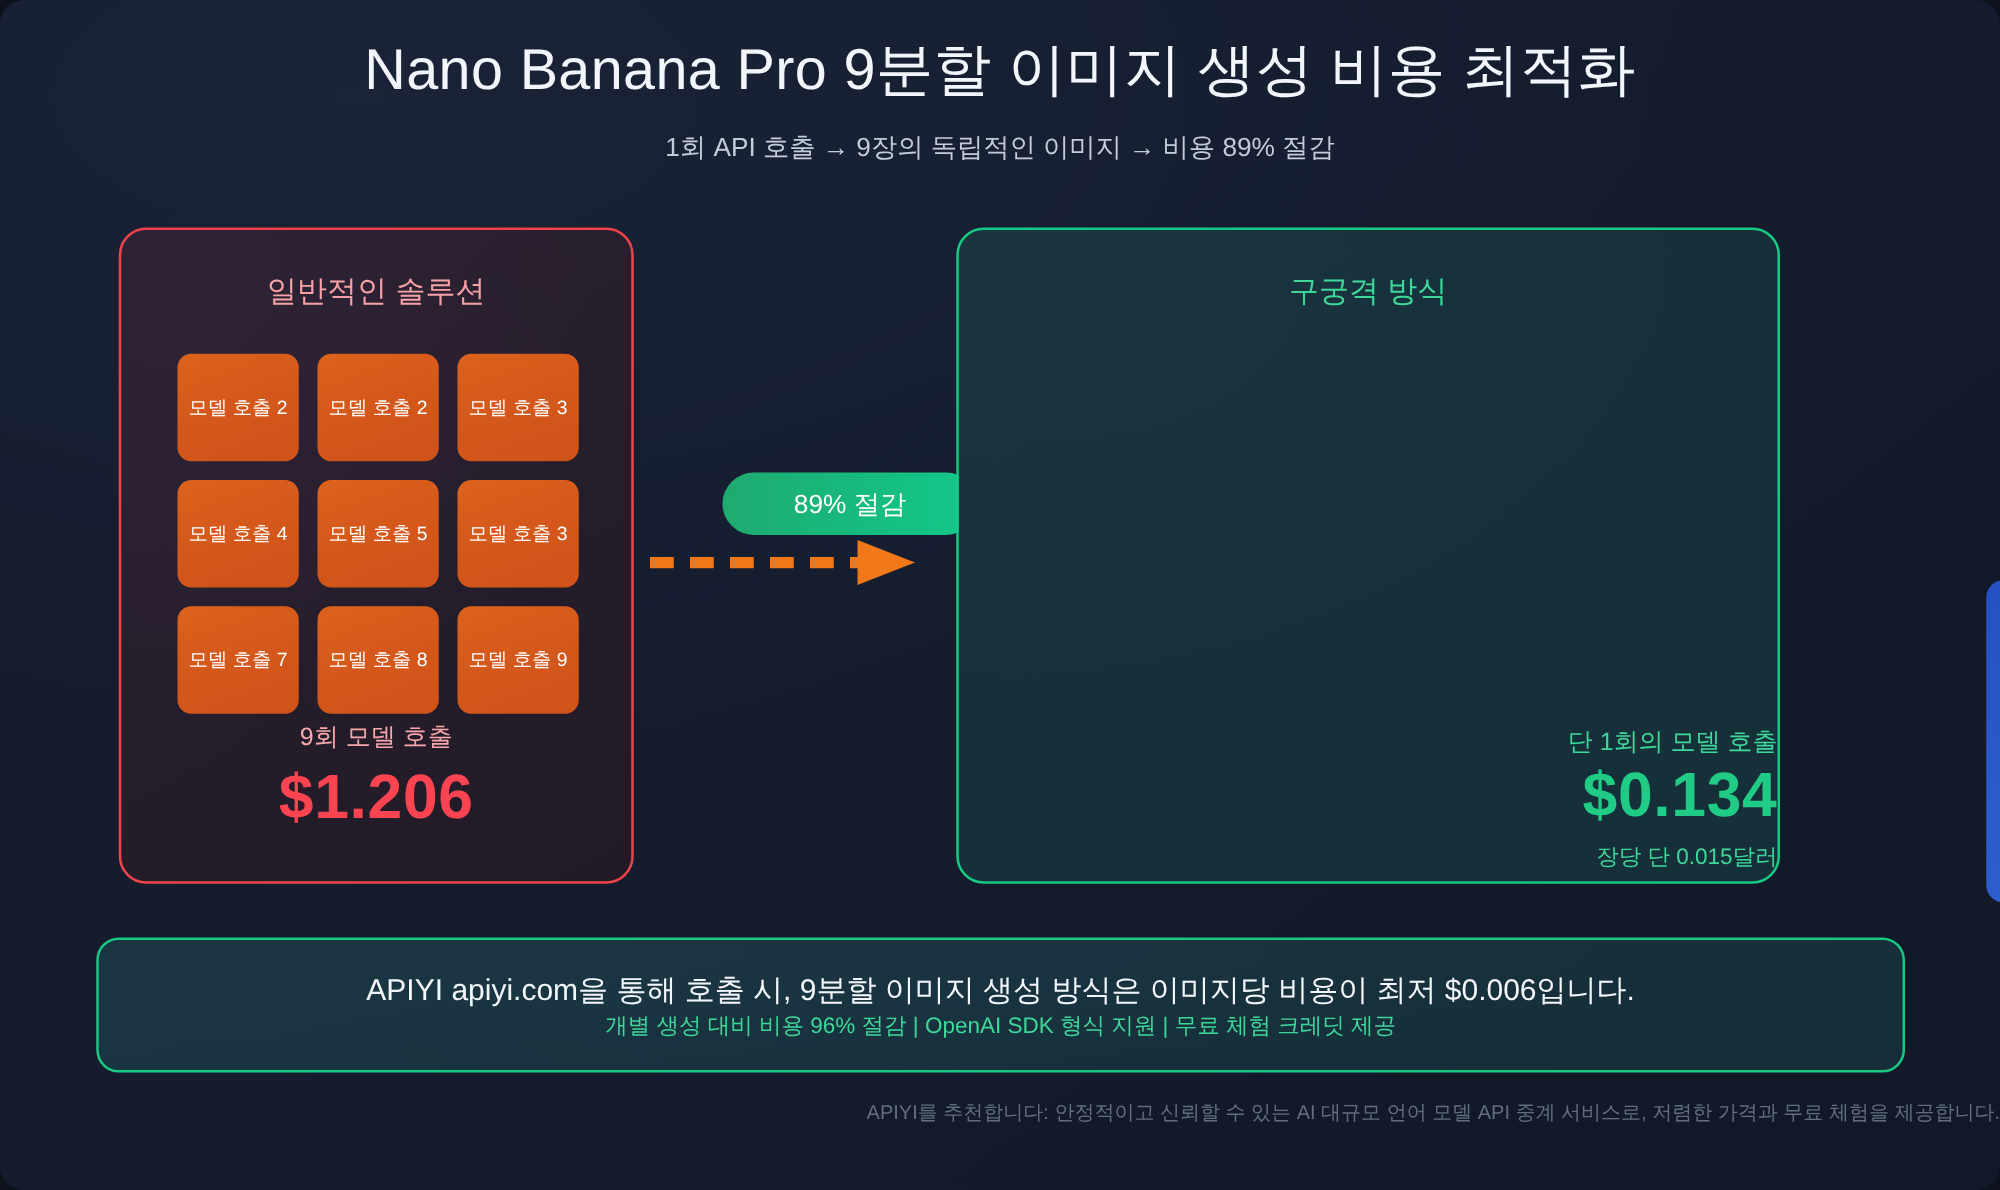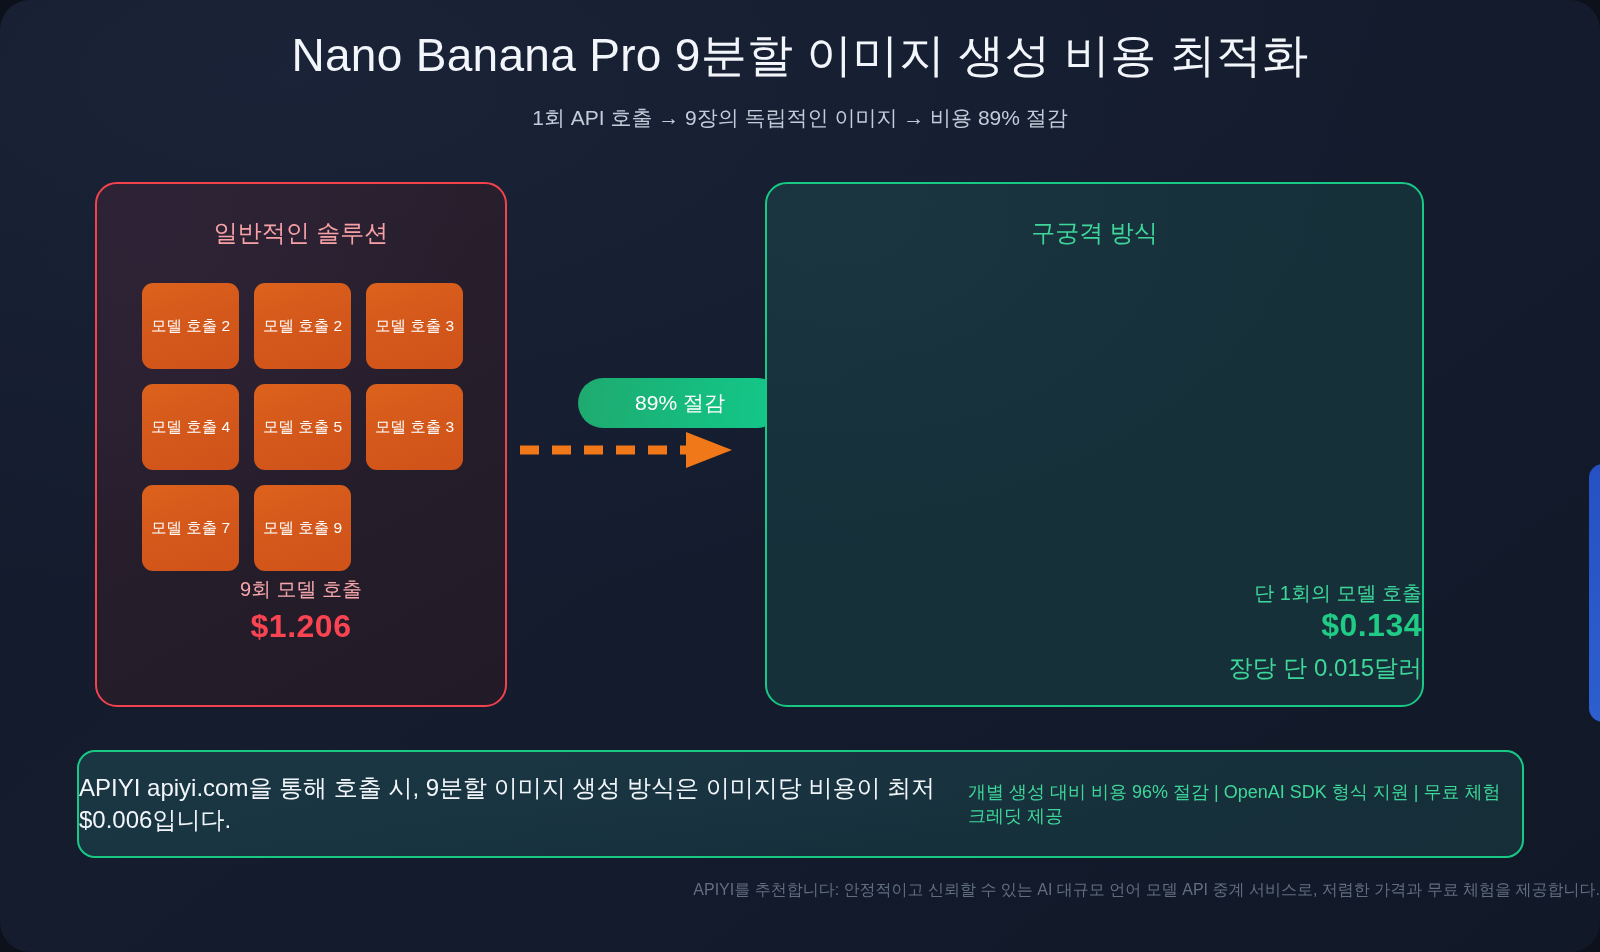--- a/index.html
+++ b/index.html
@@ -6,21 +6,21 @@
   * { margin:0; padding:0; box-sizing:border-box; }
   html, body {
     width:1600px; height:952px;
     background:#0d111c;
     font-family:"Liberation Sans","DejaVu Sans",sans-serif;
     overflow:hidden;
   }
   #poster {
     position:relative;
     width:1600px; height:952px;
-    border-radius:30px;
+    border-radius:19px;
     background:
       radial-gradient(120% 95% at 18% 8%, #1a2337 0%, rgba(26,35,55,0) 58%),
       linear-gradient(142deg, #18203300 0%, #141c2e 45%, #111827 100%),
       #131b2c;
     overflow:hidden;
   }
 
   
   .hdr { position:absolute; left:0; right:0; top:28px; text-align:center; }
   .title {
@@ -66,21 +66,21 @@
   .tile-orange {
     border-radius:11px;
     background:linear-gradient(160deg,#dc621c 0%, #d4581b 50%, #cf5219 100%);
     display:flex; align-items:center; justify-content:center;
     color:#ffffff; font-size:15.5px; white-space:nowrap;
   }
 
   .cost-block { position:absolute; left:0; right:0; text-align:center; }
   .panel-left .cost-block { top:392px; }
   .cost-label { font-size:20px; }
-  .cost-value { font-size:32px; font-weight:700; letter-spacing:.5px; }
+  .cost-value { font-size:50px; font-weight:700; letter-spacing:.5px; }
   .panel-left .cost-label { color:#f7a7ac; }
   .panel-left .cost-value { color:#fb4451; margin-top:5px; }
 
   
   .pill {
     position:absolute; left:578px; top:378px;
     width:204px; height:50px; border-radius:25px;
     background:linear-gradient(95deg,#1faa6f 0%, #18b87c 45%, #12c98a 100%);
     display:flex; align-items:center; justify-content:center;
     color:#ffffff; font-size:21px;text-align:right;
@@ -94,30 +94,30 @@
     background:linear-gradient(125deg,#2550c4 0%, #2f63d2 55%, #3b7ce4 100%);
   }
   .blue-card-title {
     position:absolute; left:0; right:0; top:26px;
     text-align:center; color:#ffffff; font-size:19px;
   }
 
   .panel-right .cost-block { top:396px;text-align:right; }
   .panel-right .cost-label { color:#3ed79a; }
   .panel-right .cost-value { color:#20cc85; margin-top:0; }
-  .cost-sub { margin-top:8px; font-size:24px; color:#3ed79a; }
+  .cost-sub { margin-top:8px; font-size:18px; color:#3ed79a; }
 
   
   .banner {
     position:absolute; left:77px; top:750px; width:1447px; height:108px;
     border-radius:18px; border:2px solid #18c984;
     background:
       radial-gradient(120% 160% at 14% 8%, #1b3643 0%, rgba(27,54,67,0) 65%),
       linear-gradient(150deg,#183642 0%, #16303b 60%, #152e38 100%);
-    display:flex; flex-direction:row; align-items:center; justify-content:center;
+    display:flex; flex-direction:column; align-items:center; justify-content:center;
   }
   .banner-main { color:#f2f6fa; font-size:24px; }
   .banner-sub  { color:#3ed79a; font-size:18px; }
 
   .footer {
     position:absolute; left:0; right:0; top:880px;
     text-align:right; color:#616e80; font-size:16px;
   }
 </style>
 </head>
@@ -134,20 +134,21 @@
     <div class="panel-head">일반적인 솔루션</div>
 
     <div class="orange-grid">
       <div class="tile-orange">모델 호출 2</div>
       <div class="tile-orange">모델 호출 2</div>
       <div class="tile-orange">모델 호출 3</div>
       <div class="tile-orange">모델 호출 4</div>
       <div class="tile-orange">모델 호출 5</div>
       <div class="tile-orange">모델 호출 3</div>
       <div class="tile-orange">모델 호출 7</div>
+      <div class="tile-orange">모델 호출 8</div>
       <div class="tile-orange">모델 호출 9</div>
     </div>
 
     <div class="cost-block">
       <div class="cost-label">9회 모델 호출</div>
       <div class="cost-value">$1.206</div>
     </div>
   </div>
 
   <div class="dash-arrow">

